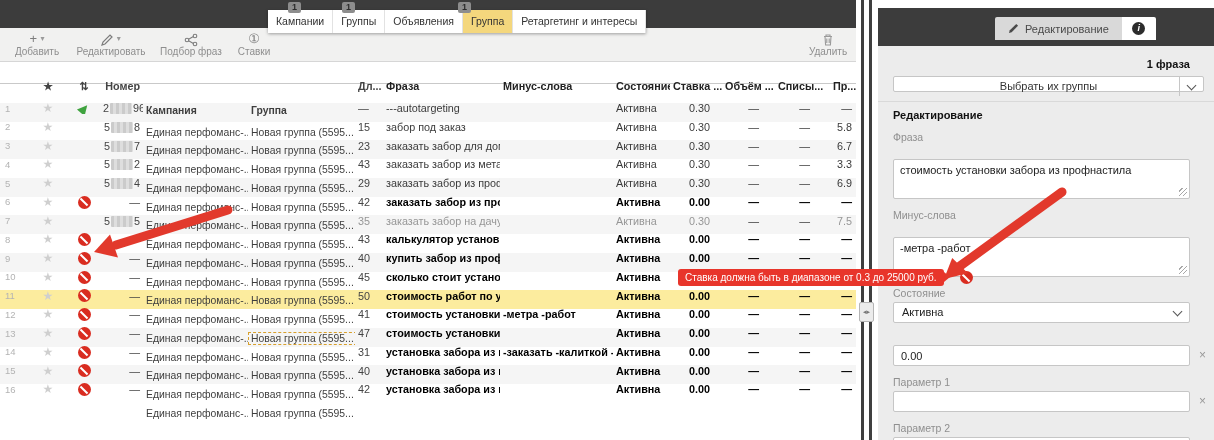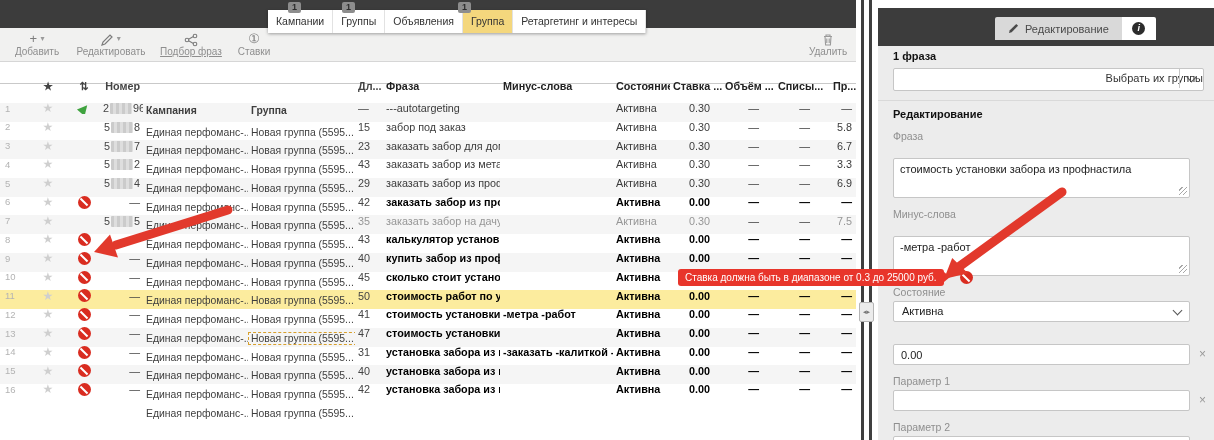--- a/index.html
+++ b/index.html
@@ -20,21 +20,21 @@
   .tab { padding:0 8px; height:23px; line-height:23px; font-size:10.5px; color:#333;
          border-right:1px solid #e2e2e2; background:#fff; white-space:nowrap; cursor:default; }
   .tab.selected { background:#f4d77d; }
   .toolbar { position:absolute; left:0; top:28px; width:856px; height:34px;
              background:#f1f1f0; border-bottom:1px solid #d6d6d6; }
   .tool { position:absolute; top:3px; text-align:center; color:#8e8e8e; font-size:10px; cursor:default; }
   .tool .ticon { height:15px; line-height:15px; color:#7c7c7c; font-size:13px; }
   .tool .ticon svg { vertical-align:middle; }
   .caret { font-size:8px; color:#9a9a9a; vertical-align:2px; }
   .t-add { left:10px; width:54px; } .t-edit { left:72px; width:78px; }
-  .t-pick { left:158px; width:66px;text-decoration:underline; } .t-bids { left:232px; width:44px; }
+  .t-pick { left:158px; width:66px; } .t-bids { left:232px; width:44px; }
   .t-del { left:804px; width:48px; }
   
   .grid { position:absolute; left:0; top:62px; width:856px; }
   .grow { display:grid; align-items:center;
     grid-template-columns:28px 40px 32px 43px 105px 107px 28px 117px 113px 57px 52px 53px 55px 26px; }
   .ghead { height:22px; background:#fff; border-bottom:1px solid #c9c9c9; font-weight:bold; color:#222; }
   .row { height:18.75px; }
   .row.zebra { background:#f5f5f5; }
   .row.sel { background:#fcec9e; }
   .c { padding:0 3px; white-space:nowrap; overflow:hidden; font-size:10.8px; }
@@ -75,23 +75,23 @@
   .right { position:absolute; left:878px; top:8px; width:336px; height:440px; background:#ececec; }
   .rdark { height:38px; background:#3c3c3c; }
   .rtabs { position:absolute; left:117px; top:9px; display:flex; }
   .rtab-edit { display:flex; align-items:center; gap:6px; padding:0 13px; height:23px;
                background:#d9d9d9; border-radius:2px 0 0 0; color:#4a4a4a; font-size:11px; }
   .rtab-info { width:34px; height:23px; background:#fff; border-radius:0 2px 0 0;
                display:flex; align-items:center; justify-content:center; }
   .icircle { width:13px; height:13px; border-radius:50%; background:#2c2c2c; color:#fff;
              font-size:9px; font-weight:bold; text-align:center; line-height:13px; font-style:italic; }
   .rcontent { padding:0 24px 0 15px; }
-  .sel-count { margin-top:4px; font-weight:bold; color:#111; }
-  .group-btn { position:relative; margin-top:6px; margin-right:-14px; height:23px; background:#fff;
-               border:1px solid #c6c6c6; border-radius:2px; text-align:right; line-height:19px;
+  .sel-count { margin-top:12px; font-weight:bold; color:#111;text-align:right; }
+  .group-btn { position:relative; margin-top:6px; margin-right:-14px; height:16px; background:#fff;
+               border:1px solid #c6c6c6; border-radius:2px; text-align:center; line-height:19px;
                color:#333; cursor:default; }
   .group-btn .chevbox { position:absolute; right:0; top:0; width:24px; height:19px;
                         border-left:1px solid #c6c6c6; }
   .chev { position:absolute; right:8px; top:5px; width:7px; height:7px;
           border-right:1.6px solid #555; border-bottom:1.6px solid #555; transform:rotate(45deg); }
   .sep { height:1px; background:#d9d9d9; margin:9px -24px 0 -15px; }
   .shead { margin-top:7px; font-weight:bold; color:#111; }
   .flabel { margin-top:10px; color:#8f8f8f; font-size:10.5px; }
   .ta-wrap { position:relative; margin-top:3px; }
   .ta { width:100%; height:40px; background:#fff; border:1px solid #c6c6c6; border-radius:2px;

